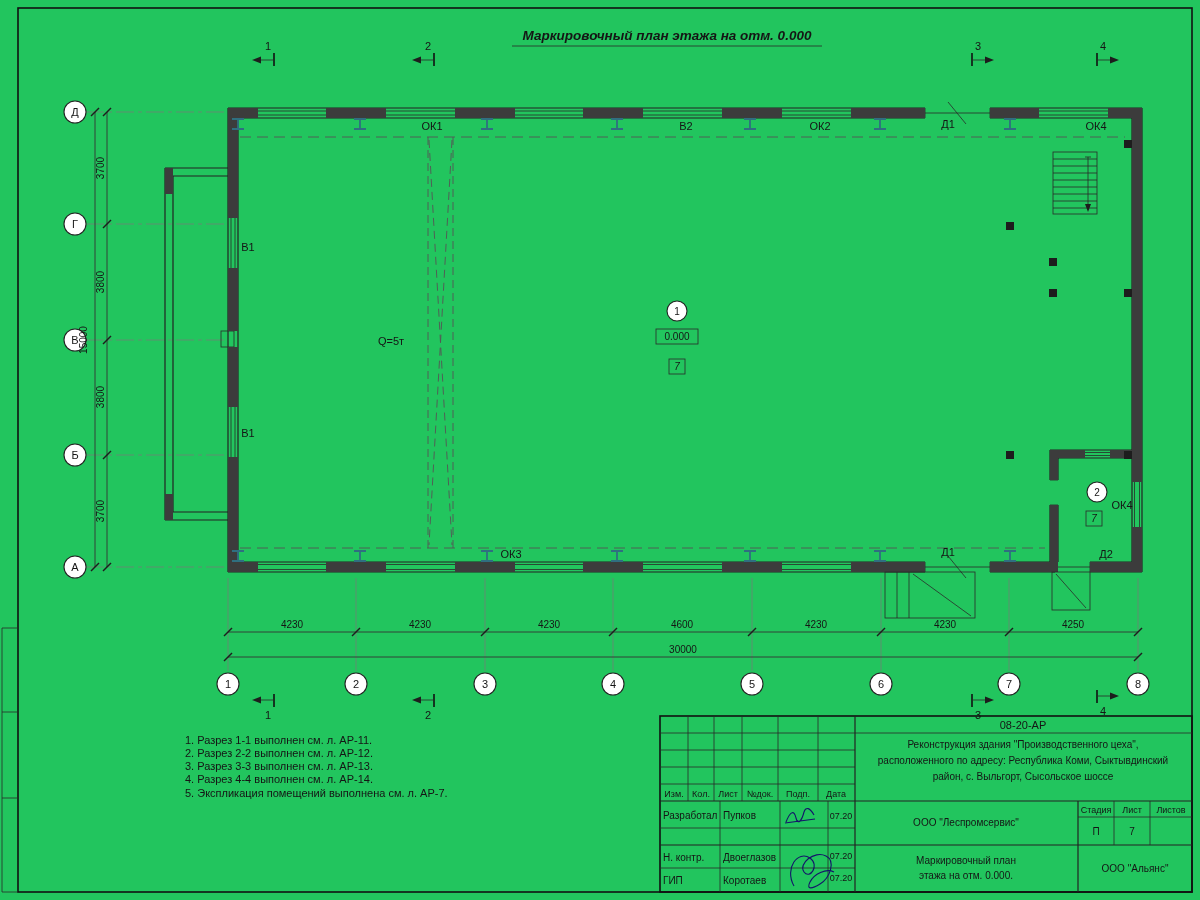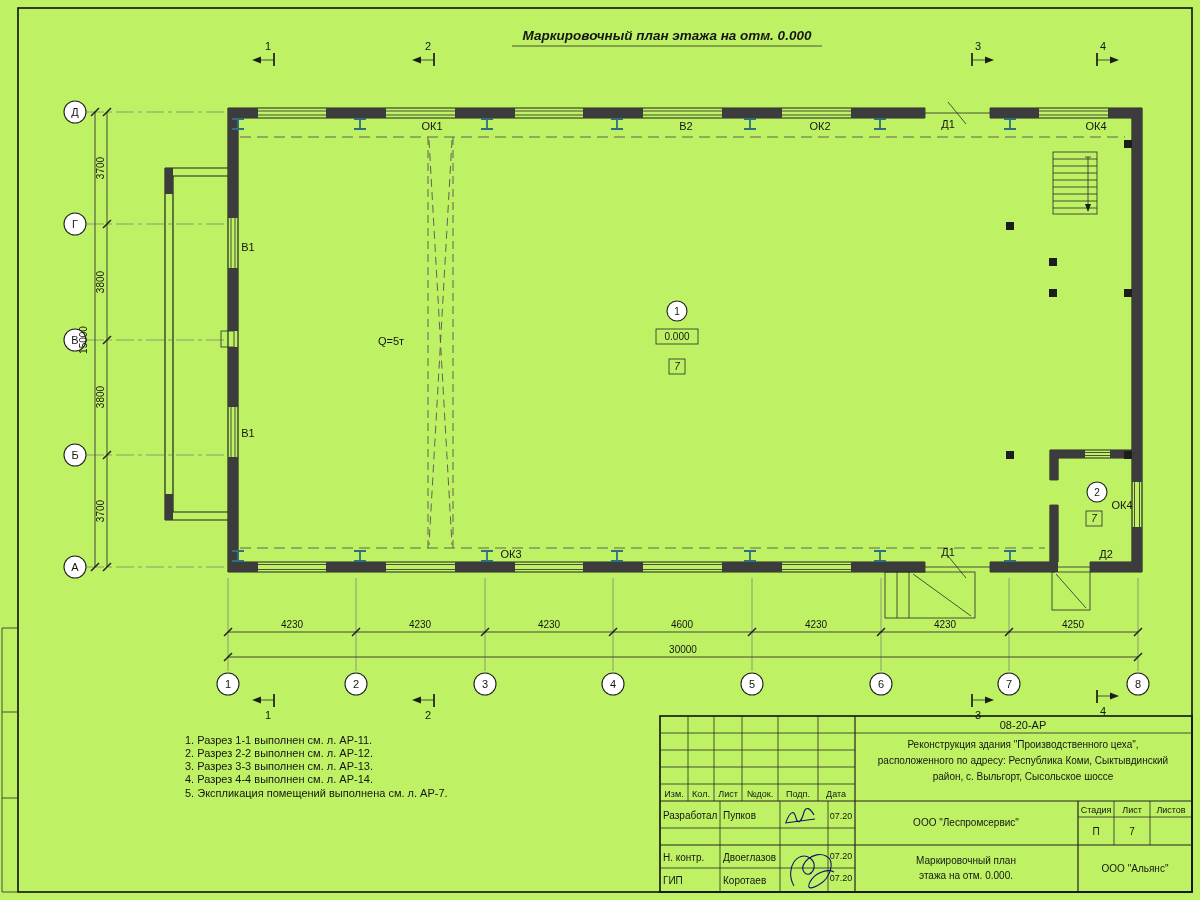--- a/index.html
+++ b/index.html
@@ -1,16 +1,16 @@
 <!DOCTYPE html>
 <html><head>
 <meta charset="utf-8">
 <style>
   html,body{margin:0;padding:0;background:#d9d9d9}
-  .sheet{width:1200px;height:900px;background:#bef264;position:relative;overflow:hidden;
+  .sheet{width:1200px;height:900px;background:#22c55e;position:relative;overflow:hidden;
          font-family:"Liberation Sans",sans-serif}
   svg text{font-family:"Liberation Sans",sans-serif;fill:#151515}
   .t14{font-size:13.5px;font-style:italic;font-weight:bold}
   .t11{font-size:11px}
   .t10{font-size:10px}
   .t9{font-size:9px}
   .it{font-style:italic}
   .mid{text-anchor:middle}
   .thin{stroke:#2a2a2a;stroke-width:.8;fill:none}
   .w1{stroke:#222;stroke-width:1.2;fill:none}

